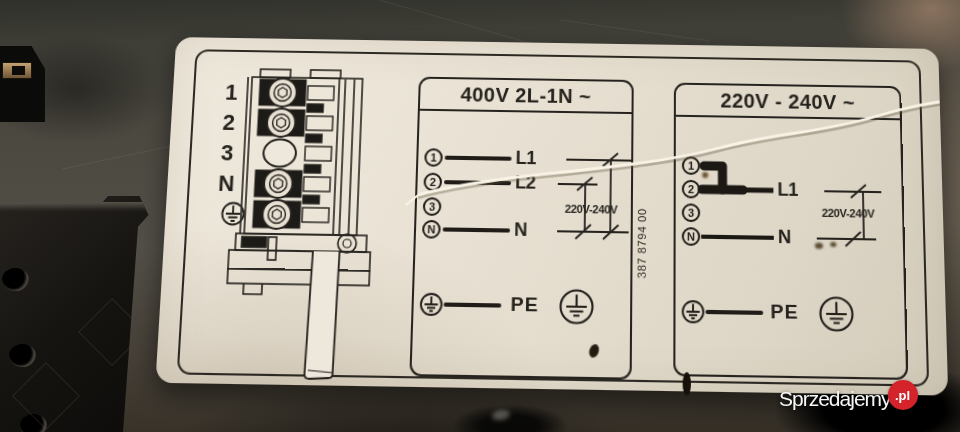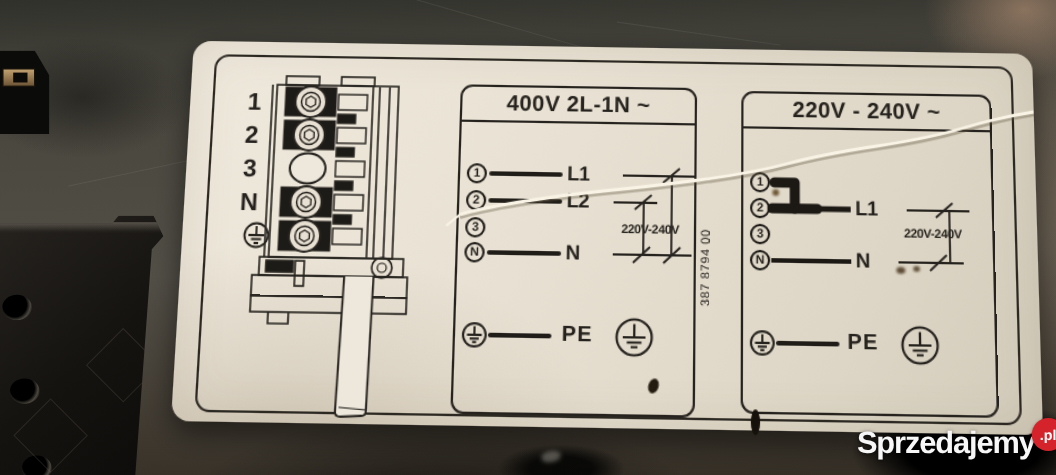--- a/index.html
+++ b/index.html
@@ -65,21 +65,21 @@
 
   .stain{position:absolute;border-radius:50%;}
   .s1{left:417px;top:293px;width:9px;height:13px;background:#241b10;filter:blur(.6px);transform:rotate(18deg);}
   .s2{left:507px;top:318px;width:8px;height:22px;background:#15100a;filter:blur(.5px);}
   .s3{left:636px;top:193px;width:8px;height:6px;background:#5d4c34;filter:blur(1px);}
   .s4{left:651px;top:192px;width:6px;height:5px;background:#5d4c34;filter:blur(1px);}
   .s5{left:526px;top:126px;width:6px;height:6px;background:#6e5634;filter:blur(1px);}
 
   
   .watermark{position:absolute;left:779px;top:387px;display:flex;align-items:flex-start;}
-  .wm-text{font-size:28px;font-weight:bold;color:#f7f7f7;letter-spacing:-1px;
+  .wm-text{font-size:21px;font-weight:normal;color:#f7f7f7;letter-spacing:-1px;
     text-shadow:0 1px 4px rgba(0,0,0,.65);}
   .wm-badge{width:30px;height:30px;border-radius:50%;background:#d5232b;color:#fff;
     display:flex;align-items:center;justify-content:center;font-size:13px;font-weight:bold;
     margin-left:-3px;margin-top:-7px;box-shadow:0 1px 3px rgba(0,0,0,.5);}
 </style>
 </head>
 <body>
 
 <div class="scene">
 

